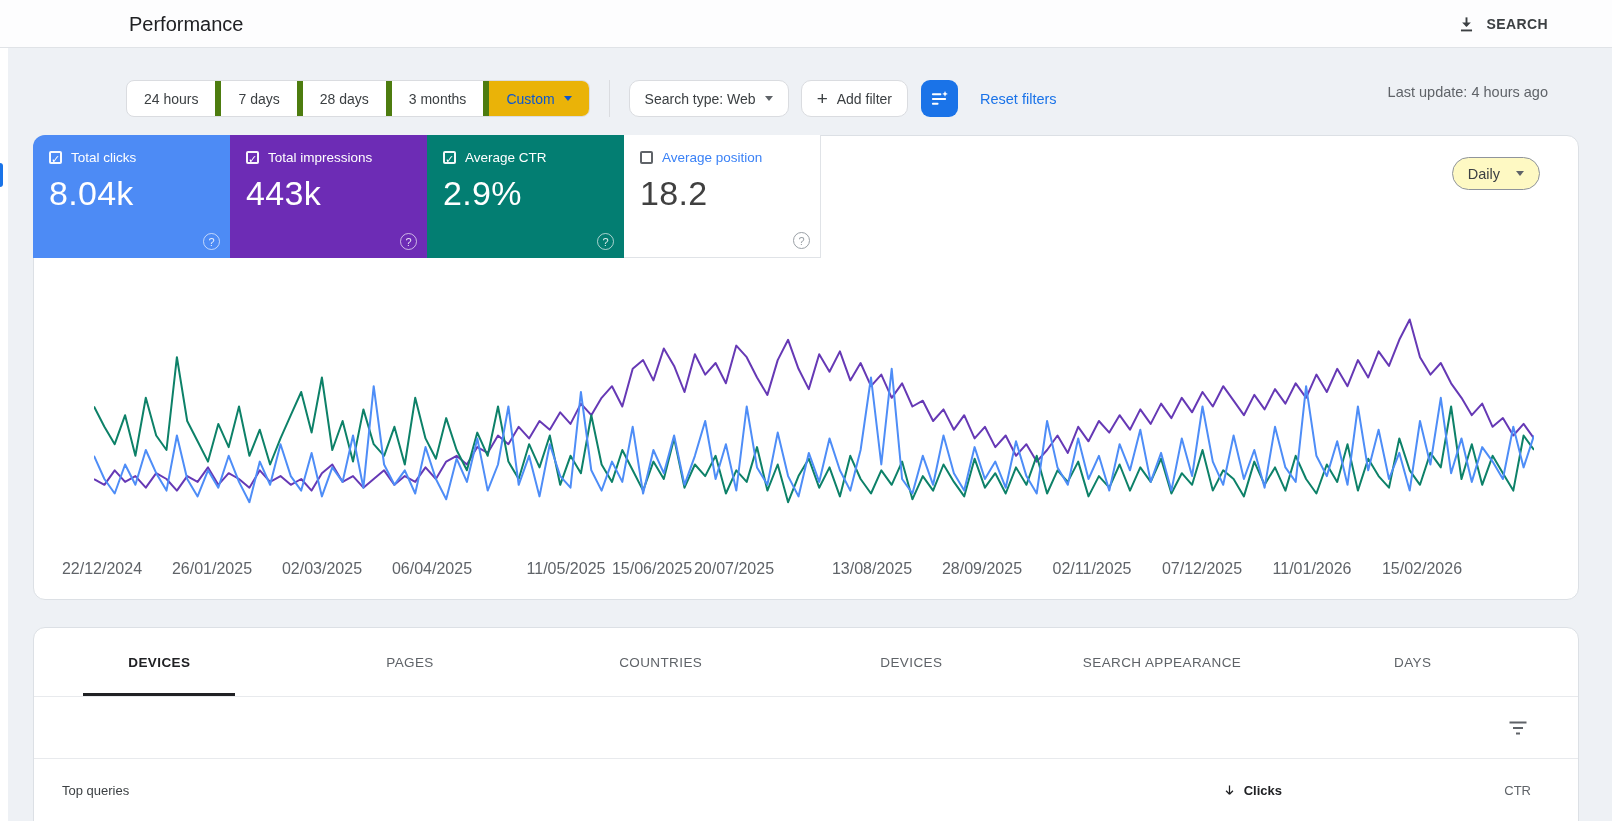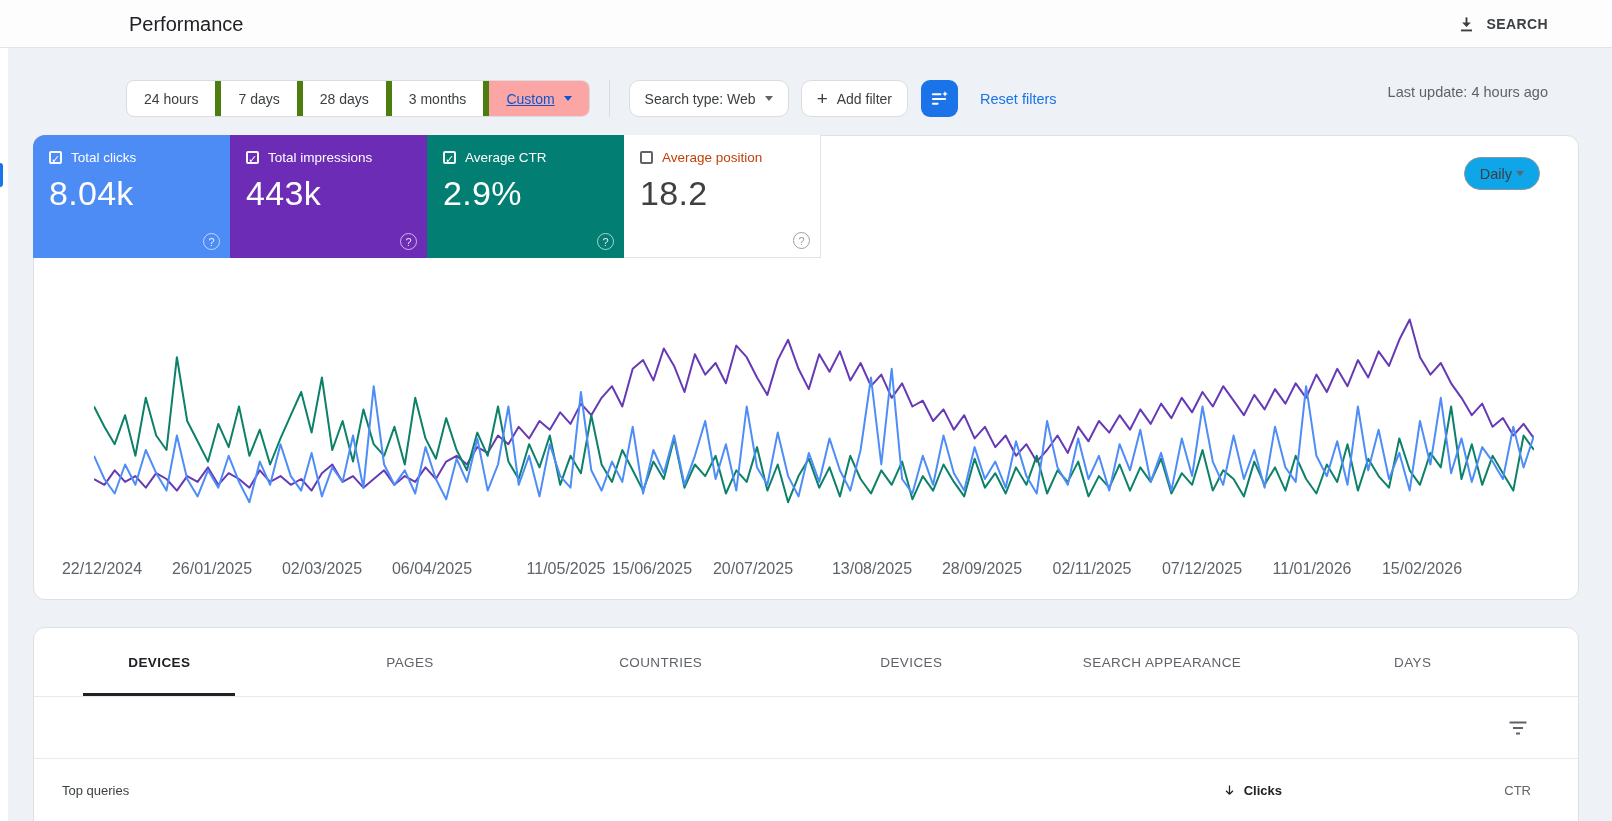--- a/index.html
+++ b/index.html
@@ -19,21 +19,21 @@
   #export-btn { position:absolute; right:64px; top:0; height:48px; display:flex; align-items:center;
                 gap:10px; font-size:14px; font-weight:700; letter-spacing:.4px; color:#3c4043; cursor:pointer; }
 
   
   #filter-row { left:126px; top:74px; height:37px; display:flex; align-items:center;margin-top:6px; }
   .chip-group { display:inline-flex; height:37px; border:1px solid #dadce0; border-radius:8px;
                 overflow:hidden; background:#fff; }
   .chip { display:flex; align-items:center; padding:0 17px; font-size:14px; color:#3c4043;
           border-left:6px solid #4d7c0f; cursor:pointer; white-space:nowrap; }
   .chip:first-child { border-left:none; }
-  .chip.active { background:#fca5a5; color:#0b57d0;text-decoration:underline; }
+  .chip.active { background:#eab308; color:#0b57d0; }
   .caret { width:0; height:0; border-left:4.5px solid transparent; border-right:4.5px solid transparent;
            border-top:5.5px solid currentColor; margin-left:9px; }
   .vdiv { width:1px; height:37px; background:#dadce0; margin:0 19px; }
   .pill { display:inline-flex; align-items:center; height:37px; padding:0 15px; border:1px solid #dadce0;
           border-radius:10px; background:#fff; font-size:14px; color:#3c4043; cursor:pointer; white-space:nowrap; }
   .plus-glyph { font-size:19px; font-weight:400; margin-right:9px; color:#3c4043; }
   #filter-settings-btn { width:37px; height:37px; margin-left:13px; border-radius:9px; background:#1a73e8;
           display:flex; align-items:center; justify-content:center; cursor:pointer; }
   #reset-filters { margin-left:22px; font-size:14.5px; color:#1a73e8; cursor:pointer; }
   #last-update { position:absolute; right:64px; top:74px; height:37px; line-height:37px;
@@ -44,30 +44,30 @@
             border:1px solid #dce0e5; border-radius:12px; }
   #cards-row { position:absolute; left:-1px; top:-1px; display:flex; }
   .mcard { width:197px; height:123px; padding:15px 16px; position:relative; cursor:pointer; }
   .mcard:first-child { border-top-left-radius:12px; }
   .mcard .crow { display:flex; align-items:center; gap:9px; font-size:13.5px; }
   .cb { width:13px; height:13px; border:2px solid rgba(255,255,255,.95); border-radius:2px;
         font-size:11px; line-height:12px; text-align:center; color:#fff; flex:0 0 auto; }
   .mcard.unsel .cb { border-color:#5f6368; color:transparent; }
   .mval { margin-top:9px; font-size:34px; letter-spacing:.3px; color:#fff; }
   .mcard.unsel { background:#fff; border-right:1px solid #e0e3e7; border-bottom:1px solid #e0e3e7; }
-  .mcard.unsel .crow { color:#c2410c; }
+  .mcard.unsel .crow { color:#3b82f6; }
   .mcard.unsel .mval { color:#404040; }
   .help { position:absolute; right:10px; bottom:8px; width:17px; height:17px; border-radius:50%;
           border:1.5px solid rgba(255,255,255,.65); color:rgba(255,255,255,.85); font-size:11px;
           display:flex; align-items:center; justify-content:center; cursor:pointer; }
   .mcard.unsel .help { border-color:#9aa0a6; color:#9aa0a6; }
 
   #daily-pill { position:absolute; right:38px; top:21px; height:33px; padding:0 15px;
-                border:1px solid #8f949b; border-radius:17px; display:flex; align-items:center; gap:4px;
-                font-size:14.5px; color:#3c4043; cursor:pointer; background:#0ea5e9; }
+                border:1px solid #8f949b; border-radius:17px; display:flex; align-items:center; gap:16px;
+                font-size:14.5px; color:#3c4043; cursor:pointer; background:#fef9c3; }
   #daily-pill .caret { margin-left:0; border-top-color:#5f6368; }
 
   #chart-svg { position:absolute; left:60px; top:140px; }
   .xlab { position:absolute; top:424px; transform:translateX(-50%); font-size:16px; color:#5f6368; white-space:nowrap; }
 
   
   #panel2 { left:33px; top:627px; width:1546px; height:260px; background:#fff;
             border:1px solid #dce0e5; border-radius:12px; overflow:hidden; }
   #tabs-row { display:flex; height:68px; padding-right:40px; }
   .tab { flex:1; display:flex; align-items:center; justify-content:center; position:relative;
@@ -191,21 +191,21 @@
         <polyline points="0.0,130.5 10.4,150.8 20.7,168.2 31.1,139.2 41.4,179.8 51.8,121.8 62.2,159.5 72.5,174.0 82.9,81.2 93.2,145.0 103.6,165.3 114.0,185.6 124.3,147.9 134.7,171.1 145.0,130.5 155.4,179.8 165.8,153.7 176.1,188.5 186.5,162.4 196.8,139.2 207.2,116.0 217.6,156.6 227.9,101.5 238.3,174.0 248.6,145.0 259.0,185.6 269.4,133.4 279.7,168.2 290.1,179.8 300.4,150.8 310.8,188.5 321.2,121.8 331.5,162.4 341.9,182.7 352.2,142.1 362.6,174.0 372.9,194.3 383.3,156.6 393.7,179.8 404.0,130.5 414.4,185.6 424.7,203.0 435.1,168.2 445.5,191.4 455.8,159.5 466.2,208.8 476.5,179.8 486.9,197.2 497.3,139.2 507.6,188.5 518.0,205.9 528.3,174.0 538.7,194.3 549.1,214.6 559.4,185.6 569.8,203.0 580.1,162.4 590.5,211.7 600.9,188.5 611.2,200.1 621.6,179.8 631.9,217.5 642.3,194.3 652.7,205.9 663.0,171.1 673.4,214.6 683.7,188.5 694.1,226.2 704.5,200.1 714.8,182.7 725.2,211.7 735.5,191.4 745.9,220.4 756.3,179.8 766.6,203.0 777.0,217.5 787.3,194.3 797.7,208.8 808.1,185.6 818.4,223.3 828.8,200.1 839.1,214.6 849.5,188.5 859.9,205.9 870.2,220.4 880.6,182.7 890.9,211.7 901.3,197.2 911.7,217.5 922.0,191.4 932.4,208.8 942.7,179.8 953.1,217.5 963.5,194.3 973.8,205.9 984.2,185.6 994.5,220.4 1004.9,200.1 1015.3,211.7 1025.6,188.5 1036.0,214.6 1046.3,191.4 1056.7,205.9 1067.1,182.7 1077.4,217.5 1087.8,197.2 1098.1,208.8 1108.5,174.0 1118.8,214.6 1129.2,194.3 1139.6,203.0 1149.9,220.4 1160.3,185.6 1170.6,208.8 1181.0,191.4 1191.4,214.6 1201.7,179.8 1212.1,203.0 1222.4,217.5 1232.8,188.5 1243.2,205.9 1253.5,168.2 1263.9,214.6 1274.2,182.7 1284.6,200.1 1295.0,211.7 1305.3,162.4 1315.7,194.3 1326.0,208.8 1336.4,176.9 1346.8,191.4 1357.1,130.5 1367.5,203.0 1377.8,168.2 1388.2,208.8 1398.6,179.8 1408.9,197.2 1419.3,214.6 1429.6,159.5 1440.0,174.0" fill="none" stroke="#0d8168" stroke-width="2" stroke-linejoin="round"></polyline>
         <polyline points="0.0,179.8 10.4,203.0 20.7,217.5 31.1,188.5 41.4,208.8 51.8,174.0 62.2,197.2 72.5,214.6 82.9,159.5 93.2,203.0 103.6,220.4 114.0,194.3 124.3,211.7 134.7,179.8 145.0,205.9 155.4,226.2 165.8,185.6 176.1,208.8 186.5,168.2 196.8,200.1 207.2,214.6 217.6,176.9 227.9,220.4 238.3,191.4 248.6,205.9 259.0,159.5 269.4,211.7 279.7,110.2 290.1,188.5 300.4,208.8 310.8,194.3 321.2,217.5 331.5,171.1 341.9,203.0 352.2,223.3 362.6,182.7 372.9,205.9 383.3,162.4 393.7,214.6 404.0,188.5 414.4,130.5 424.7,208.8 435.1,179.8 445.5,220.4 455.8,168.2 466.2,200.1 476.5,211.7 486.9,116.0 497.3,194.3 507.6,214.6 518.0,185.6 528.3,205.9 538.7,150.8 549.1,217.5 559.4,174.0 569.8,197.2 580.1,159.5 590.5,208.8 600.9,179.8 611.2,145.0 621.6,203.0 631.9,168.2 642.3,214.6 652.7,130.5 663.0,191.4 673.4,208.8 683.7,156.6 694.1,200.1 704.5,220.4 714.8,176.9 725.2,205.9 735.5,162.4 745.9,194.3 756.3,214.6 766.6,174.0 777.0,101.5 787.3,188.5 797.7,92.8 808.1,203.0 818.4,217.5 828.8,179.8 839.1,208.8 849.5,159.5 859.9,197.2 870.2,214.6 880.6,171.1 890.9,203.0 901.3,185.6 911.7,211.7 922.0,165.3 932.4,200.1 942.7,217.5 953.1,145.0 963.5,191.4 973.8,208.8 984.2,162.4 994.5,203.0 1004.9,179.8 1015.3,214.6 1025.6,168.2 1036.0,194.3 1046.3,153.7 1056.7,205.9 1067.1,176.9 1077.4,214.6 1087.8,162.4 1098.1,200.1 1108.5,130.5 1118.8,185.6 1129.2,208.8 1139.6,159.5 1149.9,203.0 1160.3,174.0 1170.6,211.7 1181.0,150.8 1191.4,191.4 1201.7,205.9 1212.1,110.2 1222.4,179.8 1232.8,200.1 1243.2,165.3 1253.5,208.8 1263.9,130.5 1274.2,194.3 1284.6,153.7 1295.0,203.0 1305.3,176.9 1315.7,214.6 1326.0,145.0 1336.4,188.5 1346.8,121.8 1357.1,197.2 1367.5,162.4 1377.8,205.9 1388.2,171.1 1398.6,185.6 1408.9,203.0 1419.3,150.8 1429.6,191.4 1440.0,159.5" fill="none" stroke="#4e8df7" stroke-width="2" stroke-linejoin="round"></polyline>
       </svg>
     <div id="xlabels">
         <span class="xlab" style="left: 68px;">22/12/2024</span>
         <span class="xlab" style="left: 178px;">26/01/2025</span>
         <span class="xlab" style="left: 288px;">02/03/2025</span>
         <span class="xlab" style="left: 398px;">06/04/2025</span>
         <span class="xlab" style="left: 532px;">11/05/2025</span>
         <span class="xlab" style="left: 618px;">15/06/2025</span>
-        <span class="xlab" style="left: 719px; text-align: center;">20/07/2025</span>
+        <span class="xlab" style="left: 700px; text-align: center;">20/07/2025</span>
         <span class="xlab" style="left: 838px;">13/08/2025</span>
         <span class="xlab" style="left: 948px;">28/09/2025</span>
         <span class="xlab" style="left: 1058px;">02/11/2025</span>
         <span class="xlab" style="left: 1168px;">07/12/2025</span>
         <span class="xlab" style="left: 1278px;">11/01/2026</span>
         <span class="xlab" style="left: 1388px;">15/02/2026</span>
       </div>
   </div>
 
   <div id="panel2" class="abs">

